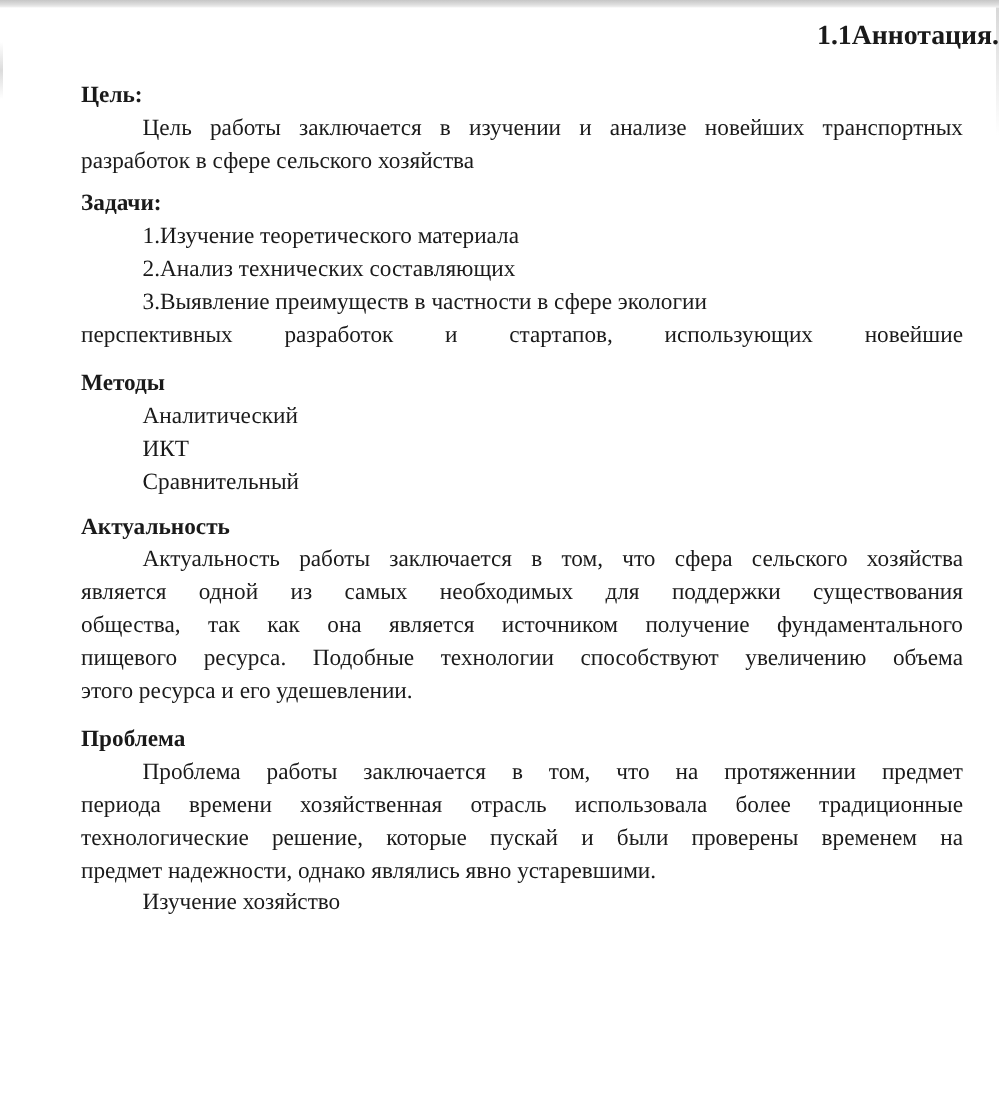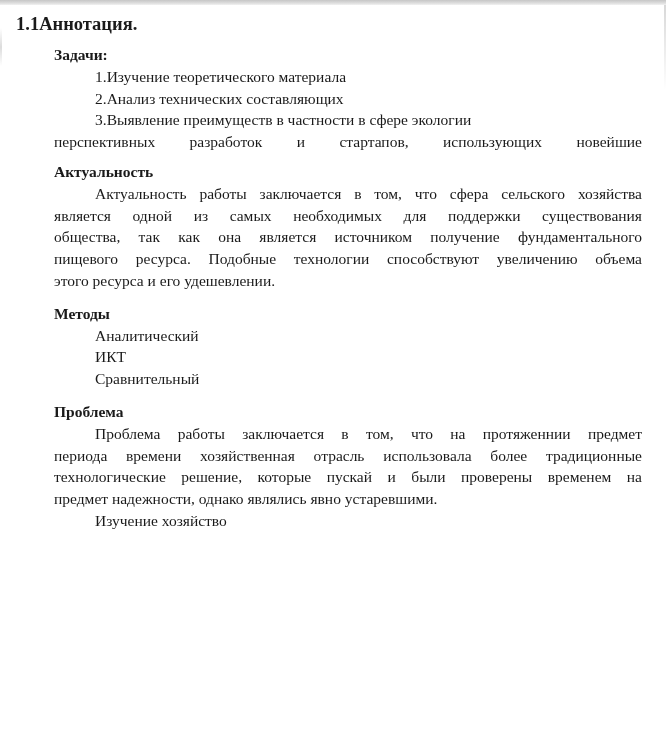--- a/index.html
+++ b/index.html
@@ -32,21 +32,21 @@
   }
   .doc {
     position: absolute;
     top: 5px; left: 0; right: 0; bottom: 0;
     padding: 7px 24px 0 54px;
     font-size: 15.5px;
     line-height: 21.8px;
   }
   .title {
     margin: 0 -24px 0 -54px;     
-    text-align: left;
+    text-align: right;
     font-weight: bold;
     font-size: 18.5px;
     line-height: 25px;
     padding-left: 16px;
   }
   .hd { font-weight: bold; }
   .ln { min-height: 21.8px; }
   .jl { text-align: justify; text-align-last: justify; }
   .fl { text-indent: 41px; }
   .il { padding-left: 41px; }
@@ -63,46 +63,51 @@
 <body>
 
 <div class="edge-top"></div>
 <div class="edge-right"></div>
 <div class="edge-left"></div>
 
 <div class="doc">
 
   <h1 class="title">1.1Аннотация.</h1>
 
+  <section>
+    <div class="hd g1">Цель:</div>
+    <div class="ln jl fl">Цель работы заключается в изучении и анализе новейших транспортных</div>
+    <div class="ln">разработок в сфере сельского хозяйства</div>
+  </section>
 
   <section>
     <div class="hd g2">Задачи:</div>
     <div class="ln il">1.Изучение теоретического материала</div>
     <div class="ln il">2.Анализ технических составляющих</div>
     <div class="ln il">3.Выявление преимуществ в частности в сфере экологии</div>
   </section>
 
   <section>
     <div class="ln jl">перспективных разработок и стартапов, использующих новейшие</div>
   </section>
 
   <section>
+    <div class="hd g5">Методы</div>
+    <div class="ln il">Аналитический</div>
+    <div class="ln il">ИКТ</div>
+    <div class="ln il">Сравнительный</div>
+  </section>
+
+  <section>
     <div class="hd g4">Актуальность</div>
     <div class="ln jl fl">Актуальность работы заключается в том, что сфера сельского хозяйства</div>
     <div class="ln jl">является одной из самых необходимых для поддержки существования</div>
     <div class="ln jl">общества, так как она является источником получение фундаментального</div>
     <div class="ln jl">пищевого ресурса. Подобные технологии способствуют увеличению объема</div>
     <div class="ln">этого ресурса и его удешевлении.</div>
-  </section>
-
-  <section>
-    <div class="hd g5">Методы</div>
-    <div class="ln il">Аналитический</div>
-    <div class="ln il">ИКТ</div>
-    <div class="ln il">Сравнительный</div>
   </section>
 
   <section>
     <div class="hd g6">Проблема</div>
     <div class="ln jl fl">Проблема работы заключается в том, что на протяженнии предмет</div>
     <div class="ln jl">периода времени хозяйственная отрасль использовала более традиционные</div>
     <div class="ln jl">технологические решение, которые пускай и были проверены временем на</div>
     <div class="ln">предмет надежности, однако являлись явно устаревшими.</div>
   </section>
 

